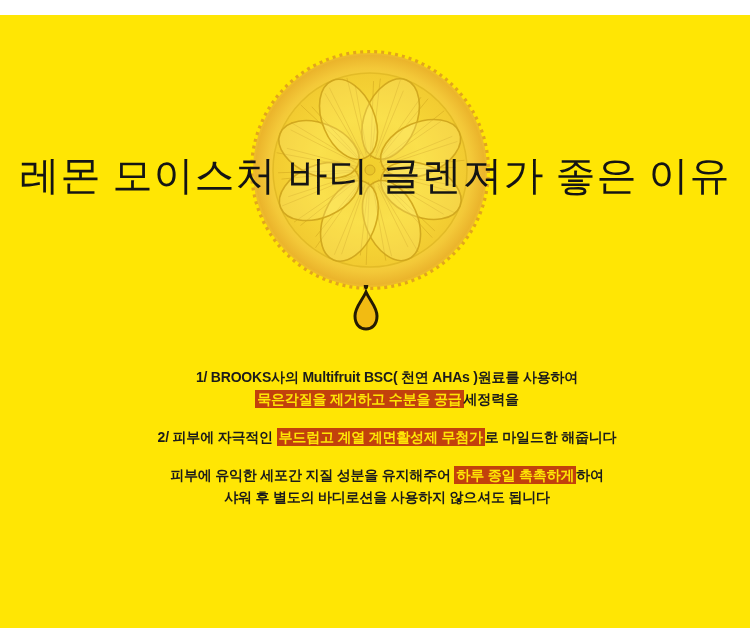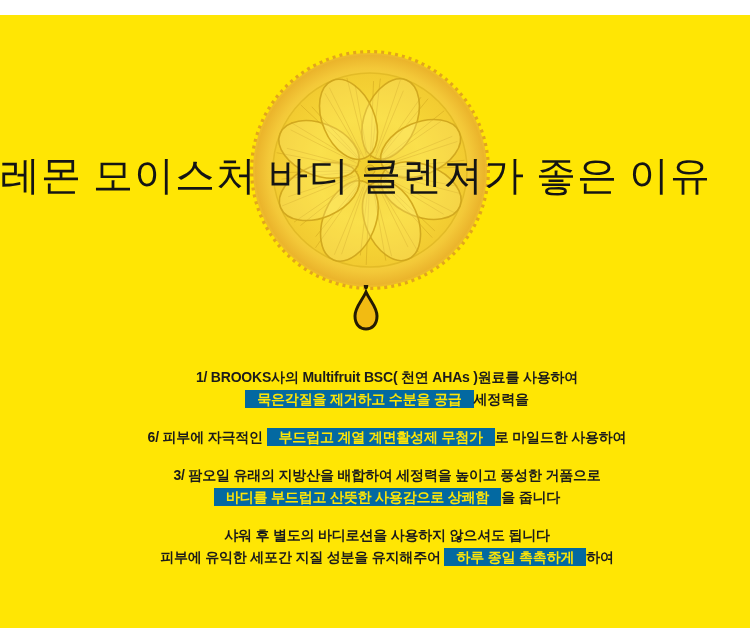--- a/index.html
+++ b/index.html
@@ -3,31 +3,31 @@
 <meta charset="utf-8">
 <style>
   html,body{margin:0;padding:0;background:#ffffff;}
   .page{
     position:relative;width:750px;height:628px;overflow:hidden;
     background:#ffe604;font-family:"Liberation Sans","DejaVu Sans",sans-serif;
   }
   .top-bar{position:absolute;top:0;left:0;width:750px;height:15px;background:#ffffff;}
   .lemon-wrap{position:absolute;left:248px;top:46px;width:244px;height:292px;}
   .title{
-    position:absolute;top:148px;left:0;width:750px;text-align:left;
+    position:absolute;top:148px;left:0;width:750px;text-align:center;
     font-family:"Liberation Serif","DejaVu Serif",serif;
     font-size:40px;font-weight:400;color:#141414;letter-spacing:1px;white-space:nowrap;
   }
   .reasons{
     position:absolute;top:366px;left:0;width:750px;text-align:center;
     font-size:14px;line-height:22px;font-weight:700;color:#1b1b1b;letter-spacing:-0.2px;
   }
   .reason{margin:0 0 16px 0;}
   .reason-line{white-space:nowrap;margin-left:24px;}
-  .hl{background:#0369a1;color:#ffe604;padding:1px 12px;}
+  .hl{background:#c2410c;color:#ffe604;padding:1px 2px;}
 </style>
 </head>
 <body>
 
 <div class="page">
   <div class="top-bar"></div>
 
   <div class="lemon-wrap">
     <svg width="244" height="292" viewBox="0 0 244 292" xmlns="http://www.w3.org/2000/svg">
       <defs>
@@ -112,24 +112,20 @@
   </div>
 
   <div class="title">레몬 모이스처 바디 클렌져가 좋은 이유</div>
 
   <div class="reasons" id="reasons">
       <div class="reason">
         <div class="reason-line"><span>1/ BROOKS사의 Multifruit BSC( 천연 AHAs )원료를 사용하여</span></div>
         <div class="reason-line"><span class="hl">묵은각질을 제거하고 수분을 공급</span><span>세정력을</span></div>
       </div>
       <div class="reason">
-        <div class="reason-line"><span>6/ 피부에 자극적인 </span><span class="hl">부드럽고 계열 계면활성제 무첨가</span><span>로 마일드한 사용하여</span></div>
+        <div class="reason-line"><span>2/ 피부에 자극적인 </span><span class="hl">부드럽고 계열 계면활성제 무첨가</span><span>로 마일드한 해줍니다</span></div>
       </div>
       <div class="reason">
-        <div class="reason-line"><span>3/ 팜오일 유래의 지방산을 배합하여 세정력을 높이고 풍성한 거품으로</span></div>
-        <div class="reason-line"><span class="hl">바디를 부드럽고 산뜻한 사용감으로 상쾌함</span><span>을 줍니다</span></div>
-      </div>
-      <div class="reason">
+        <div class="reason-line"><span>피부에 유익한 세포간 지질 성분을 유지해주어 </span><span class="hl">하루 종일 촉촉하게</span><span>하여</span></div>
         <div class="reason-line"><span>샤워 후 별도의 바디로션을 사용하지 않으셔도 됩니다</span></div>
-        <div class="reason-line"><span>피부에 유익한 세포간 지질 성분을 유지해주어 </span><span class="hl">하루 종일 촉촉하게</span><span>하여</span></div>
       </div>
     </div>
 </div>
 
 </body></html>

